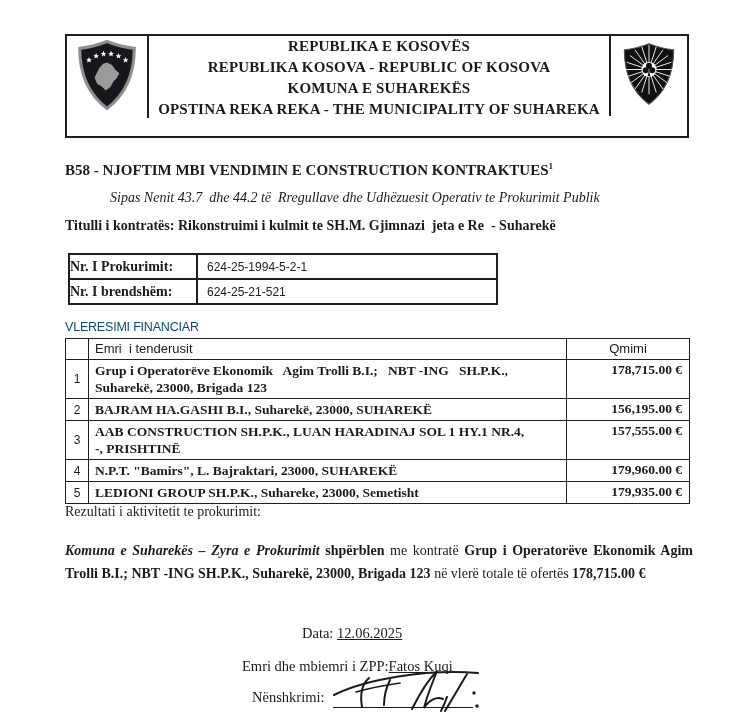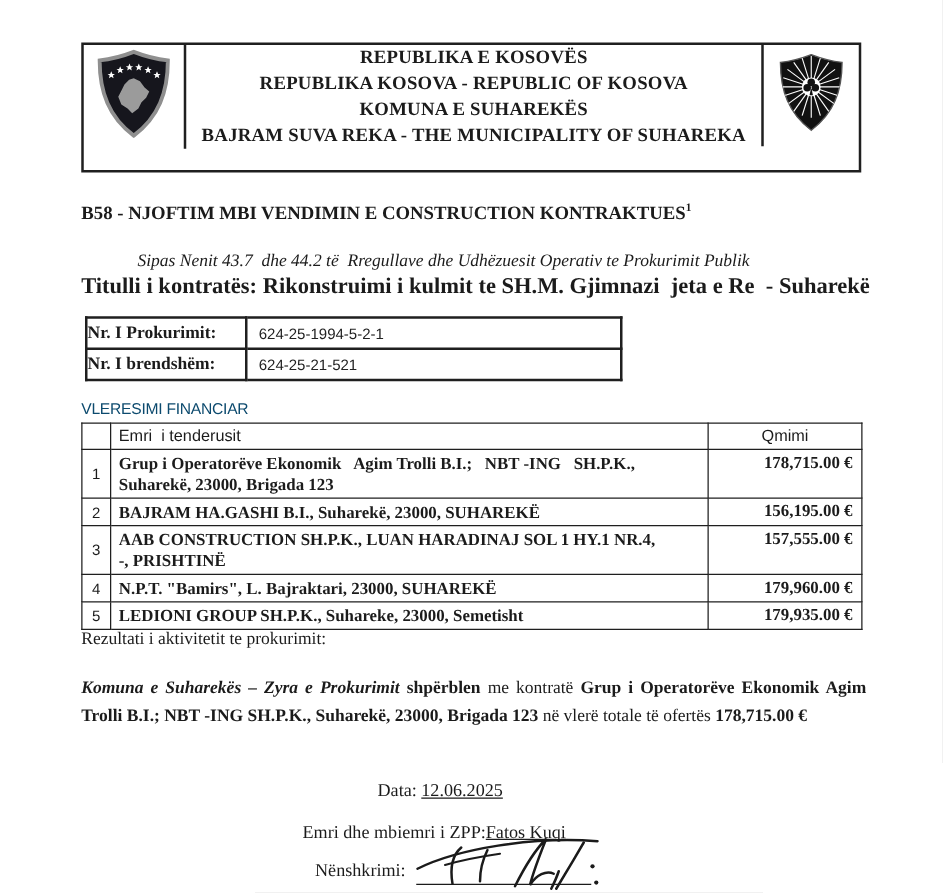--- a/index.html
+++ b/index.html
@@ -34,22 +34,22 @@
     width: 78px; border-left: 2px solid #1f1f1f;
     display: flex; align-items: center; justify-content: center;
   }
   .header-line {
     font-weight: bold; font-size: 15px; line-height: 21px; letter-spacing: 0.2px;
   }
 
   
   .doc-title { left: 65px; top: 161px; font-weight: bold; font-size: 15px; }
   .doc-title sup { font-size: 9px; }
-  .doc-subtitle { left: 110px; top: 202px; font-style: italic; font-size: 14px; white-space: pre-wrap; }
-  .contract-title { left: 65px; top: 218px; font-weight: bold; font-size: 18px; white-space: pre-wrap; text-align: right; }
+  .doc-subtitle { left: 110px; top: 190px; font-style: italic; font-size: 14px; white-space: pre-wrap; }
+  .contract-title { left: 65px; top: 218px; font-weight: bold; font-size: 14px; white-space: pre-wrap; text-align: right; }
 
   
   .proc-table {
     left: 68px; top: 253px; width: 430px;
     border-collapse: collapse;
   }
   .proc-table td {
     border: 2px solid #1f1f1f;
     height: 25px; vertical-align: middle;
   }
@@ -139,21 +139,21 @@
           <use href="#star" fill="#ffffff" transform="translate(68.5,29.5)"></use>
           <use href="#star" fill="#ffffff" transform="translate(80,36)"></use>
           <path d="M50,40 L58,44 L64,52 L70,57 L66,65 L60,71 L56,79 L48,85 L42,79 L34,74 L30,64 L34,56 L38,48 L44,42 Z" fill="#9b9b9b"></path>
         </svg>
       </span>
     </div>
     <div class="header-cell-mid">
       <div class="header-line">REPUBLIKA E KOSOVËS</div>
       <div class="header-line">REPUBLIKA KOSOVA - REPUBLIC OF KOSOVA</div>
       <div class="header-line">KOMUNA E SUHAREKËS</div>
-      <div class="header-line">BAJRAM SUVA REKA - THE MUNICIPALITY OF SUHAREKA</div>
+      <div class="header-line">OPSTINA REKA REKA - THE MUNICIPALITY OF SUHAREKA</div>
     </div>
     <div class="header-cell-right">
       <span>
         <svg width="56" height="76" viewBox="0 0 100 120">
           <defs>
             <clipPath id="shieldClip">
               <path d="M50,6 C68,13 84,16 94,17 C94,58 82,90 50,114 C18,90 6,58 6,17 C16,16 32,13 50,6 Z"></path>
             </clipPath>
           </defs>
           <path d="M50,6 C68,13 84,16 94,17 C94,58 82,90 50,114 C18,90 6,58 6,17 C16,16 32,13 50,6 Z" fill="#111111" stroke="#555" stroke-width="2"></path>

